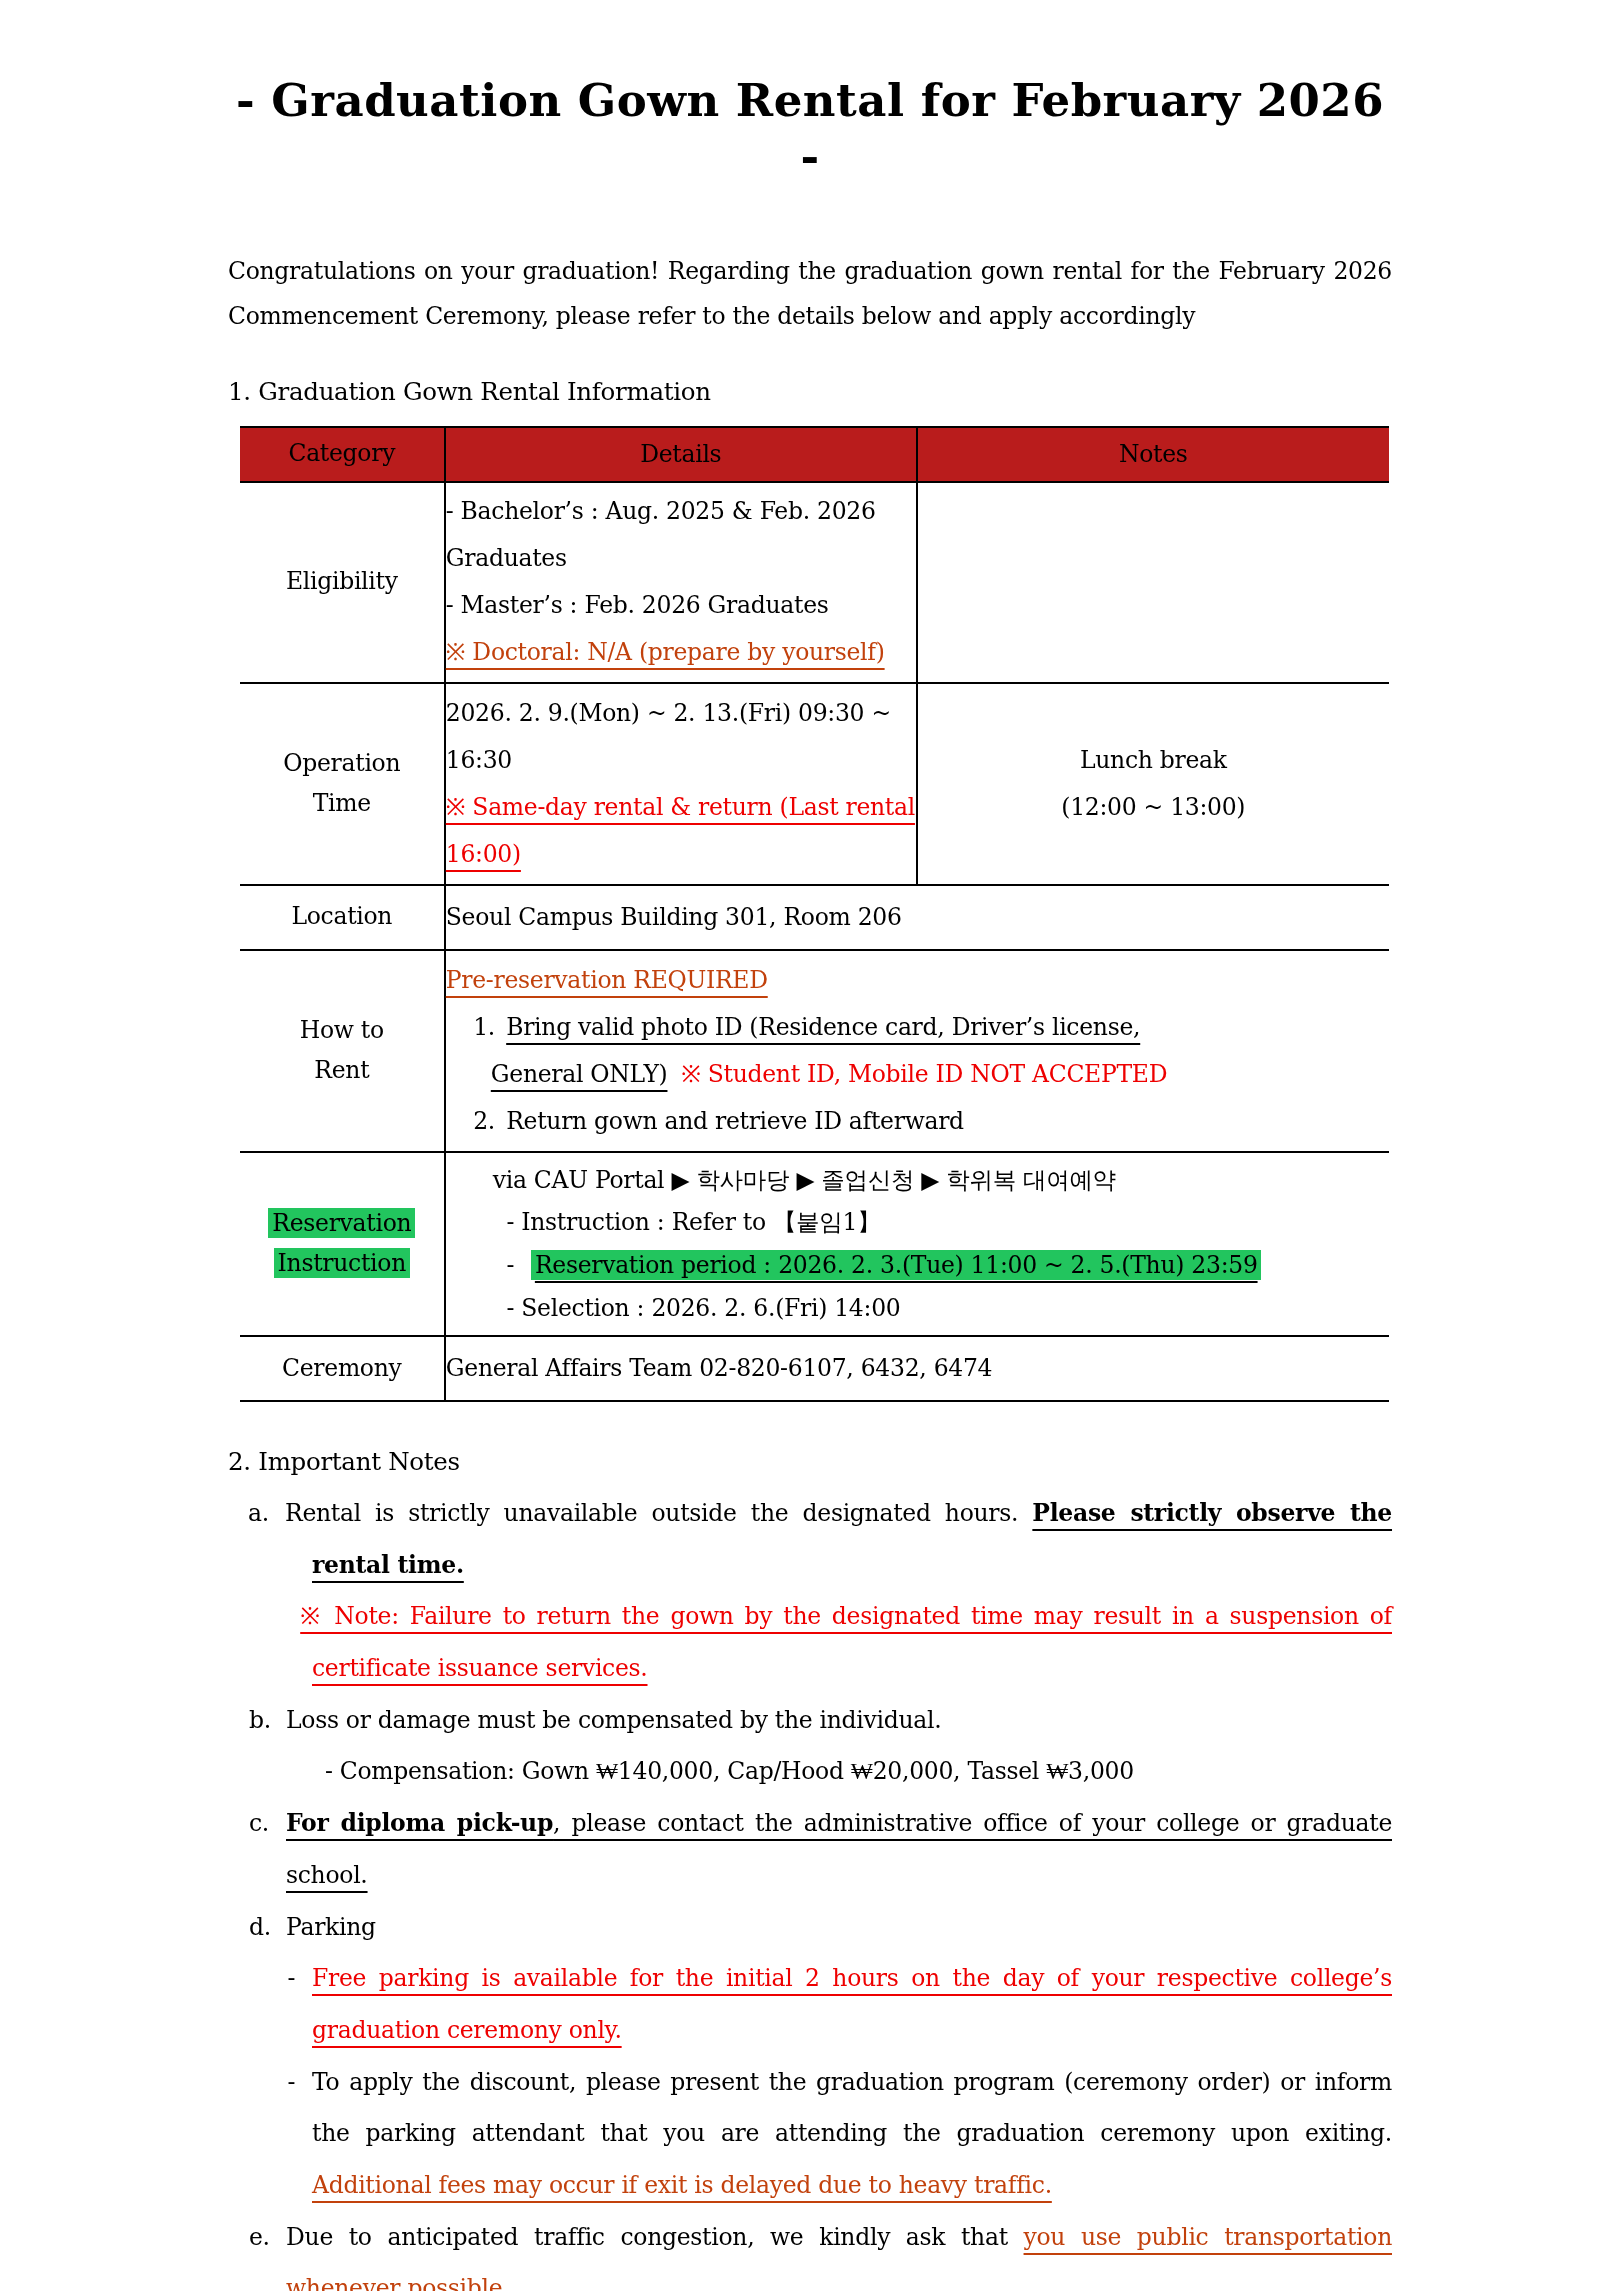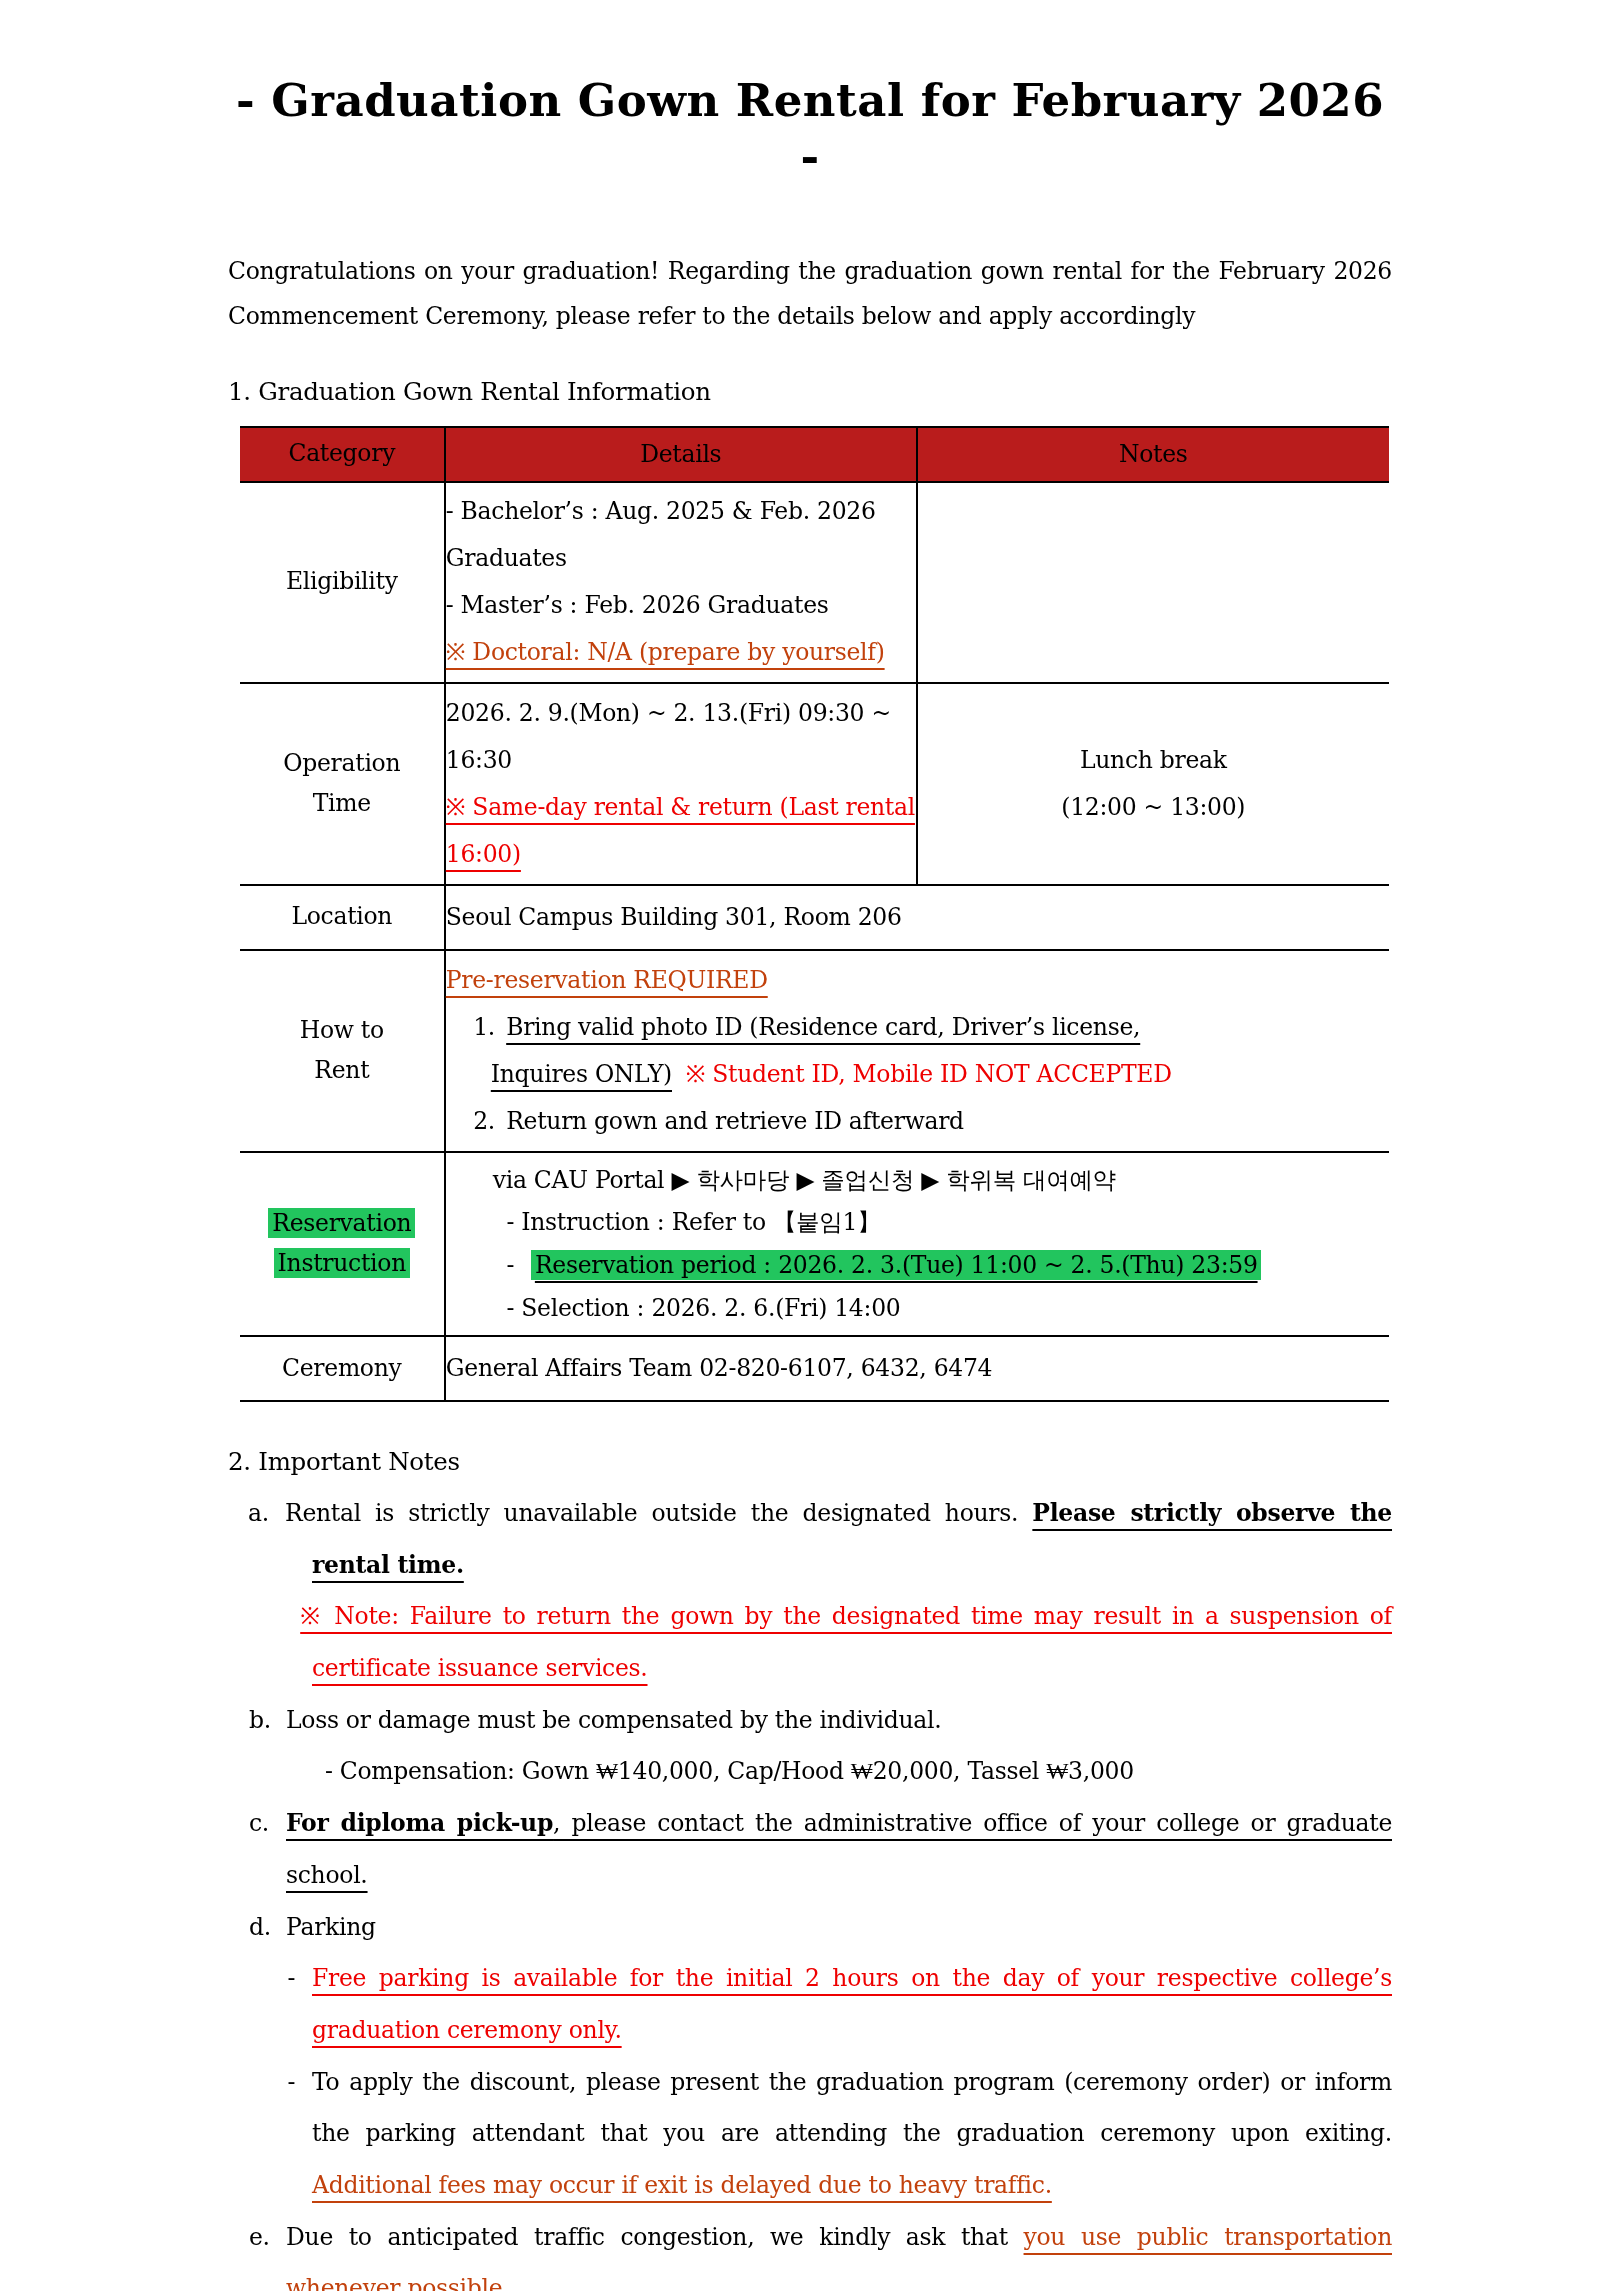--- a/index.html
+++ b/index.html
@@ -110,21 +110,21 @@
         </tr>
 
         <tr class="r-how">
           <td class="cat">
             <div>How to</div>
             <div>Rent</div>
           </td>
           <td class="det" colspan="2">
             <div><span class="blue u">Pre-reservation REQUIRED</span></div>
             <div class="ind1"><span class="marker" style="width:33px">1.</span><span class="u">Bring valid photo ID (Residence card, Driver’s license,</span></div>
-            <div class="ind2"><span class="u">Inquires ONLY)</span><span class="red gap-l">※ Student ID, Mobile ID NOT ACCEPTED</span></div>
+            <div class="ind2"><span class="u">General ONLY)</span><span class="red gap-l">※ Student ID, Mobile ID NOT ACCEPTED</span></div>
             <div class="ind1"><span class="marker" style="width:33px">2.</span><span>Return gown and retrieve ID afterward</span></div>
           </td>
         </tr>
 
         <tr class="r-resv">
           <td class="cat">
             <div><span class="hl">Reservation</span></div>
             <div><span class="hl">Instruction</span></div>
           </td>
           <td class="det" colspan="2">

